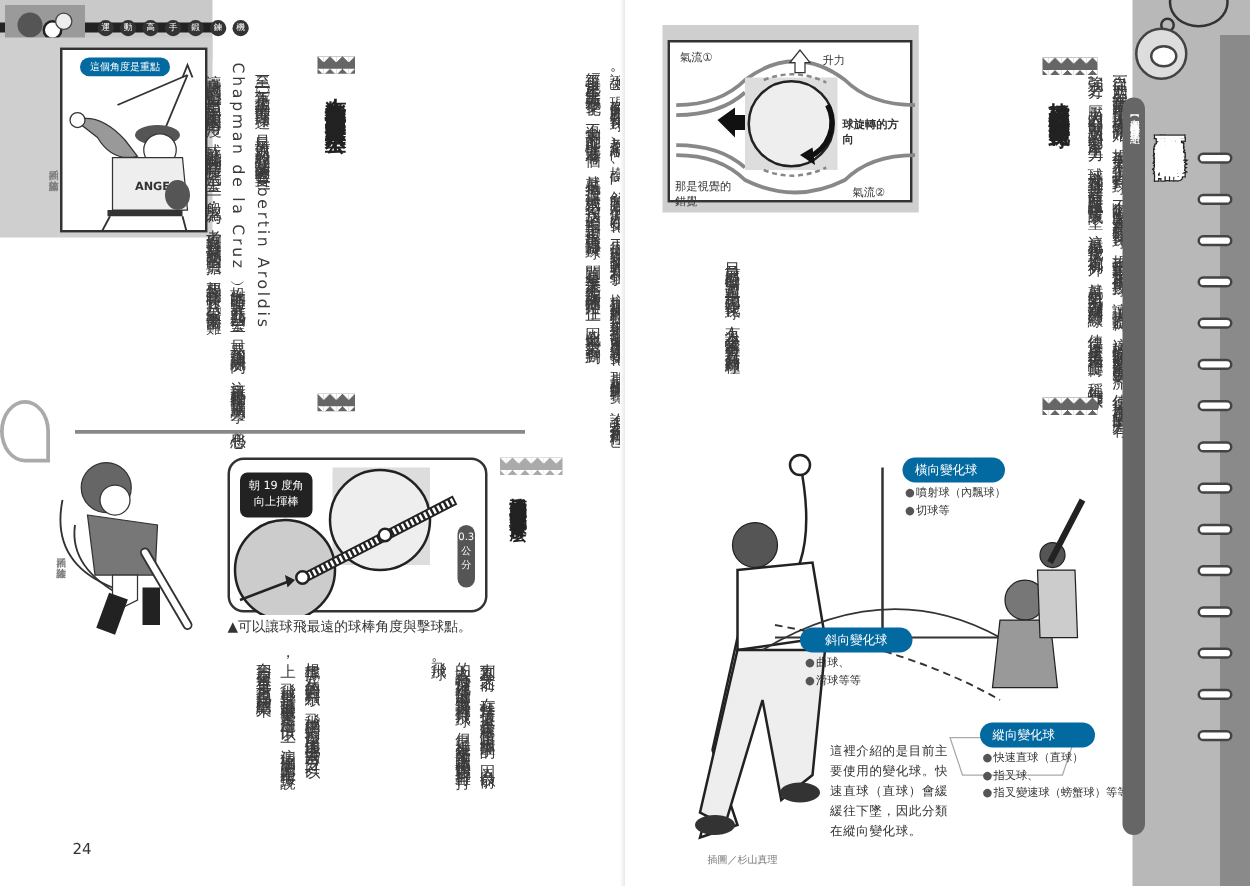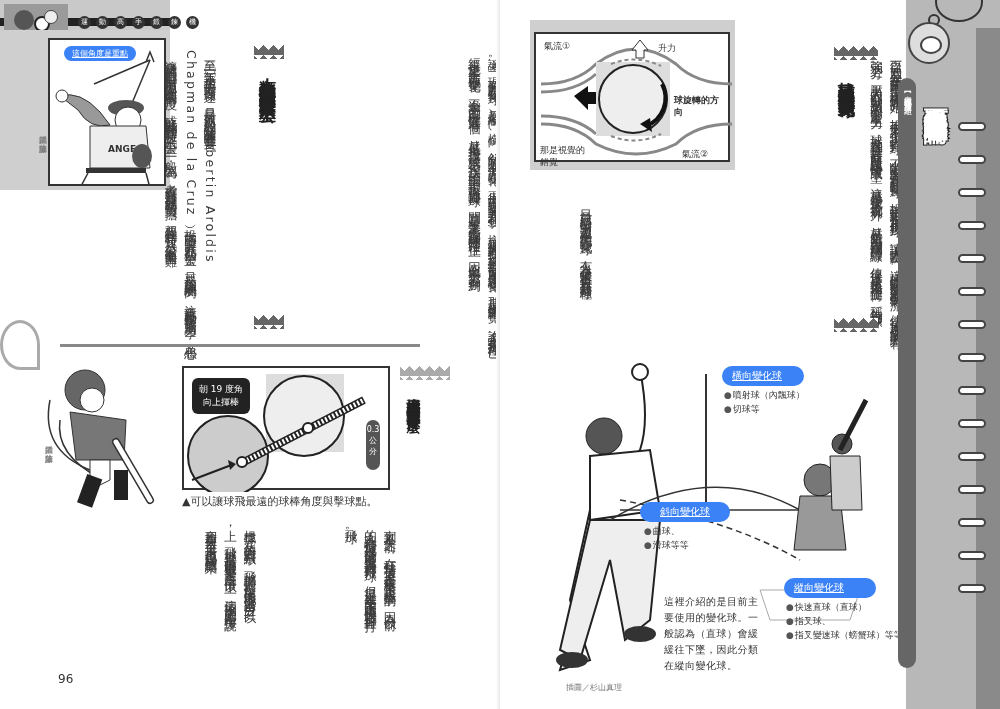--- a/index.html
+++ b/index.html
@@ -33,21 +33,21 @@
               #666; }
   .zigzag.light { background:
               linear-gradient(135deg, #fff 25%, transparent 25%) -5px 0/10px 10px,
               linear-gradient(225deg, #fff 25%, transparent 25%) -5px 0/10px 10px,
               #aaa; }
 
   
   .illus-box { position: absolute; border: 2px solid #333; background: #fff; }
   .gray-frame { position: absolute; background: #cfcfcf; }
 
-  .pill-dark { display: inline-block; background: #3b82f6; color: #fff; border-radius: 12px; font-size: 10px; padding: 3px 10px; text-decoration: underline; }
+  .pill-dark { display: inline-block; background: #0369a1; color: #fff; border-radius: 12px; font-size: 10px; padding: 3px 10px; }
   .credit { font-size: 8px; color: #777; }
 
   
   .sidebar { position: absolute; left: 906px; top: 0; width: 94px; height: 709px; background: #b8b8b8; }
   .sidebar-dark { position: absolute; left: 976px; top: 28px; width: 24px; height: 681px; background: #8a8a8a; }
   .sidebar-title { position: absolute; left: 922px; top: 88px; font-size: 24px; font-weight: bold; color: #fff;
                    -webkit-text-stroke: 2px #222; paint-order: stroke fill; letter-spacing: 1px; line-height: 28px; }
   .ring { position: absolute; left: 958px; width: 28px; height: 9px; border-radius: 5px; background: #fff; border: 2px solid #444; }
   .tag-bar { position: absolute; left: 898px; top: 78px; width: 18px; height: 590px; background: #666; border-radius: 9px; }
   .tag-bar span { position: absolute; left: 3px; top: 10px; font-size: 8px; color: #fff; letter-spacing: 1px; }
@@ -124,21 +124,21 @@
     <circle cx="62" cy="40" r="12" fill="#fff" stroke="#333"></circle>
     <path d="M40 52 L96 60 L94 100 L46 100 Z" fill="#777" stroke="#333"></path>
     <path d="M60 100 L80 100 L80 120 L60 130 Z" fill="#fff" stroke="#333"></path>
     <rect x="52" y="116" width="16" height="30" fill="#222" transform="rotate(20 60 130)"></rect>
     <rect x="84" y="110" width="14" height="30" fill="#222"></rect>
     <line x1="86" y1="82" x2="120" y2="140" stroke="#333" stroke-width="8" stroke-linecap="round"></line>
     <line x1="86" y1="82" x2="120" y2="140" stroke="#fff" stroke-width="5" stroke-linecap="round"></line>
   </svg>
   <div class="vtext credit" style="position:absolute;left:42px;top:440px;">插圖／佐藤諭</div>
 
-  <div class="illus-box" style="left:182px;top:366px;width:208px;height:124px;border-radius:0;">
+  <div class="illus-box" style="left:182px;top:366px;width:208px;height:124px;border-radius:13px;">
     <div style="position:absolute;left:8px;top:10px;width:58px;background:#222;color:#fff;border-radius:6px;font-size:9px;padding:5px 6px;line-height:13px;text-align:center;">朝 19 度角向上揮棒</div>
     <svg width="208" height="124" style="position:absolute;left:0;top:0;">
       <rect x="82" y="6" width="78" height="78" fill="#ddd"></rect>
       <circle cx="44" cy="88" r="40" fill="#ccc" stroke="#222" stroke-width="2"></circle>
       <circle cx="120" cy="48" r="40" fill="#eee" stroke="#222" stroke-width="2"></circle>
       <line x1="56" y1="96" x2="180" y2="32" stroke="#222" stroke-width="8"></line>
       <line x1="56" y1="96" x2="180" y2="32" stroke="#fff" stroke-width="5" stroke-dasharray="2 2"></line>
       <circle cx="58" cy="94" r="5" fill="#fff" stroke="#222" stroke-width="2"></circle>
       <circle cx="124" cy="60" r="5" fill="#fff" stroke="#222" stroke-width="2"></circle>
       <line x1="8" y1="112" x2="50" y2="96" stroke="#222" stroke-width="2"></line>
@@ -147,21 +147,21 @@
     <div style="position:absolute;left:182px;top:52px;width:14px;height:50px;background:#555;color:#fff;border-radius:7px;font-size:8px;text-align:center;padding-top:4px;line-height:11px;">0.3 公分</div>
   </div>
   <div style="position:absolute;left:182px;top:494px;font-size:11px;color:#333;">▲可以讓球飛最遠的球棒角度與擊球點。</div>
 
   <div class="zigzag light" style="left:400px;top:366px;width:50px;"></div>
   <div class="vtext heading" style="position:absolute;left:404px;top:386px;height:200px;font-size:14px;line-height:20px;">席捲大聯盟的「飛球革命」是什麼？</div>
 
   <div class="vtext body-text" style="position:absolute;left:260px;top:520px;height:92px;width:140px;">直到不久之前，在打擊技巧上原本是嚴格禁止向上揮擊的，因為以前的人認為打滾地球得分的機率高過於打飛球，但是近幾年來美國職棒大聯盟盛行打飛球。</div>
   <div class="vtext body-text" style="position:absolute;left:110px;top:520px;height:92px;width:150px;">根據二〇一八年的資料顯示，飛球的平均打擊率比滾地球高出百分之二以上，飛球擊出長打的機率更是高達三倍以上。這個比例上的差距據說套用在日本選手身上也是同樣的結果。</div>
 
-  <div class="page-num">96</div>
+  <div class="page-num">24</div>
 </div>
 
 <div class="gutter"></div>
 
 <div class="page page-right">
 
   <div class="gray-frame" style="left:30px;top:20px;width:205px;height:150px;"></div>
   <div class="illus-box" style="left:34px;top:32px;width:196px;height:130px;">
     <svg width="196" height="130" style="position:absolute;left:0;top:0;">
       <path d="M5 50 Q40 50 60 30 Q100 0 140 30 Q160 50 196 50" fill="none" stroke="#888" stroke-width="3"></path>
@@ -223,21 +223,21 @@
     <li>滑球等等</li>
   </ul>
 
   <div class="pill-dark" style="position:absolute;left:284px;top:578px;width:92px;text-align:left;">縱向變化球</div>
   <ul class="bullet-list" style="position:absolute;left:286px;top:600px;">
     <li>快速直球（直球）</li>
     <li>指叉球、</li>
     <li>指叉變速球（螃蟹球）等等</li>
   </ul>
 
-  <div style="position:absolute;left:164px;top:594px;width:104px;font-size:10px;line-height:16px;color:#333;letter-spacing:0.5px;">這裡介紹的是目前主要使用的變化球。一般認為（直球）會緩緩往下墜，因此分類在縱向變化球。</div>
+  <div style="position:absolute;left:164px;top:594px;width:104px;font-size:10px;line-height:16px;color:#333;letter-spacing:0.5px;">這裡介紹的是目前主要使用的變化球。快速直球（直球）會緩緩往下墜，因此分類在縱向變化球。</div>
   <div class="credit" style="position:absolute;left:66px;top:682px;">插圖／杉山真理</div>
 </div>
 
 <div class="sidebar"></div>
 <div class="sidebar-dark"></div>
 <div class="swirl"></div>
 <div class="swirl2"></div>
 <div class="doraemon"></div>
 <div class="tag-bar">
   <span class="vtext">【奧運比賽項目】棒球（男子組）</span>

